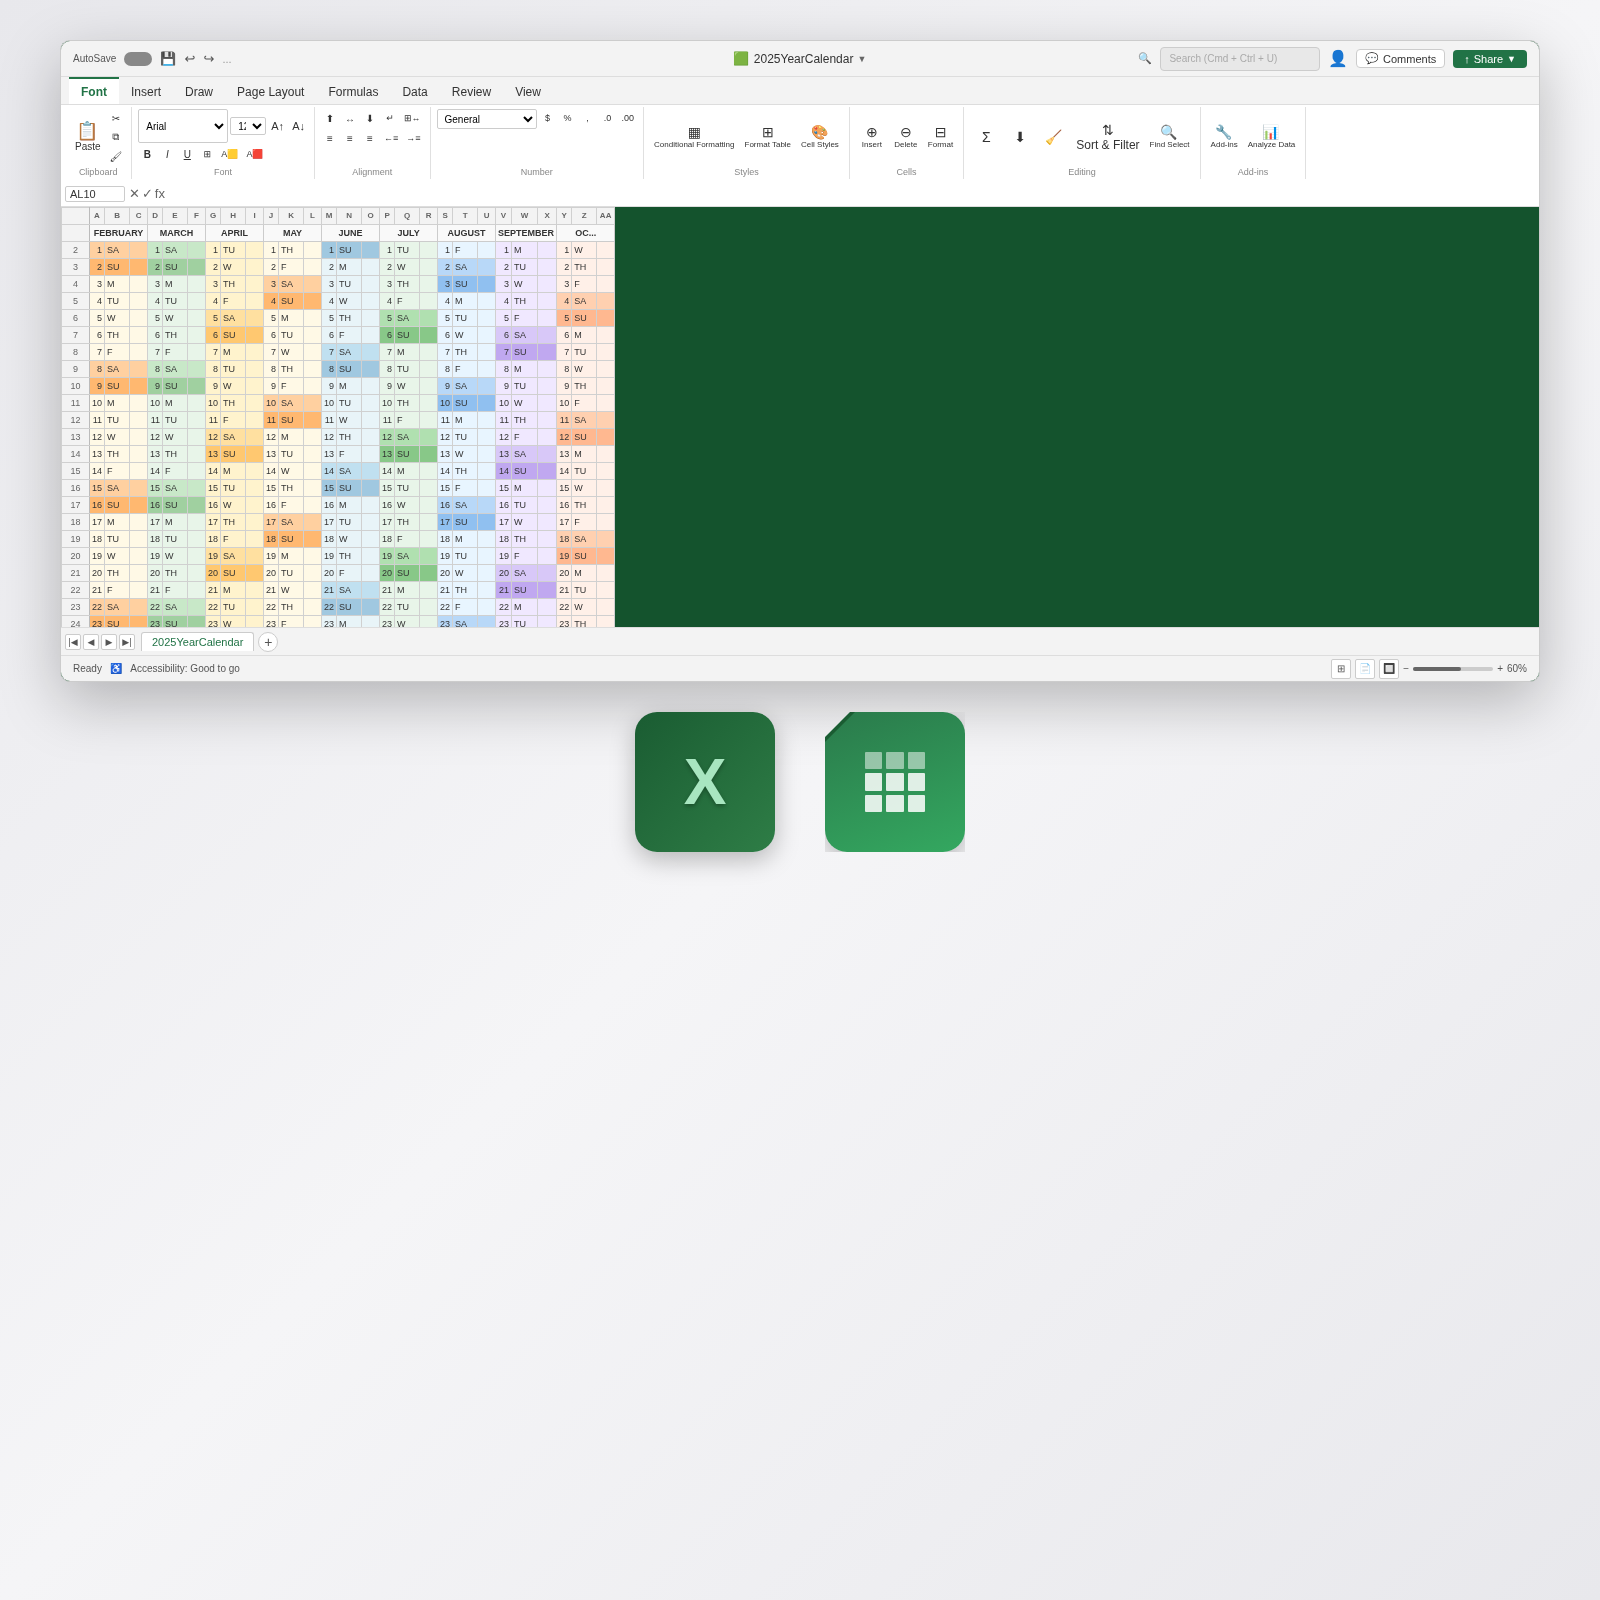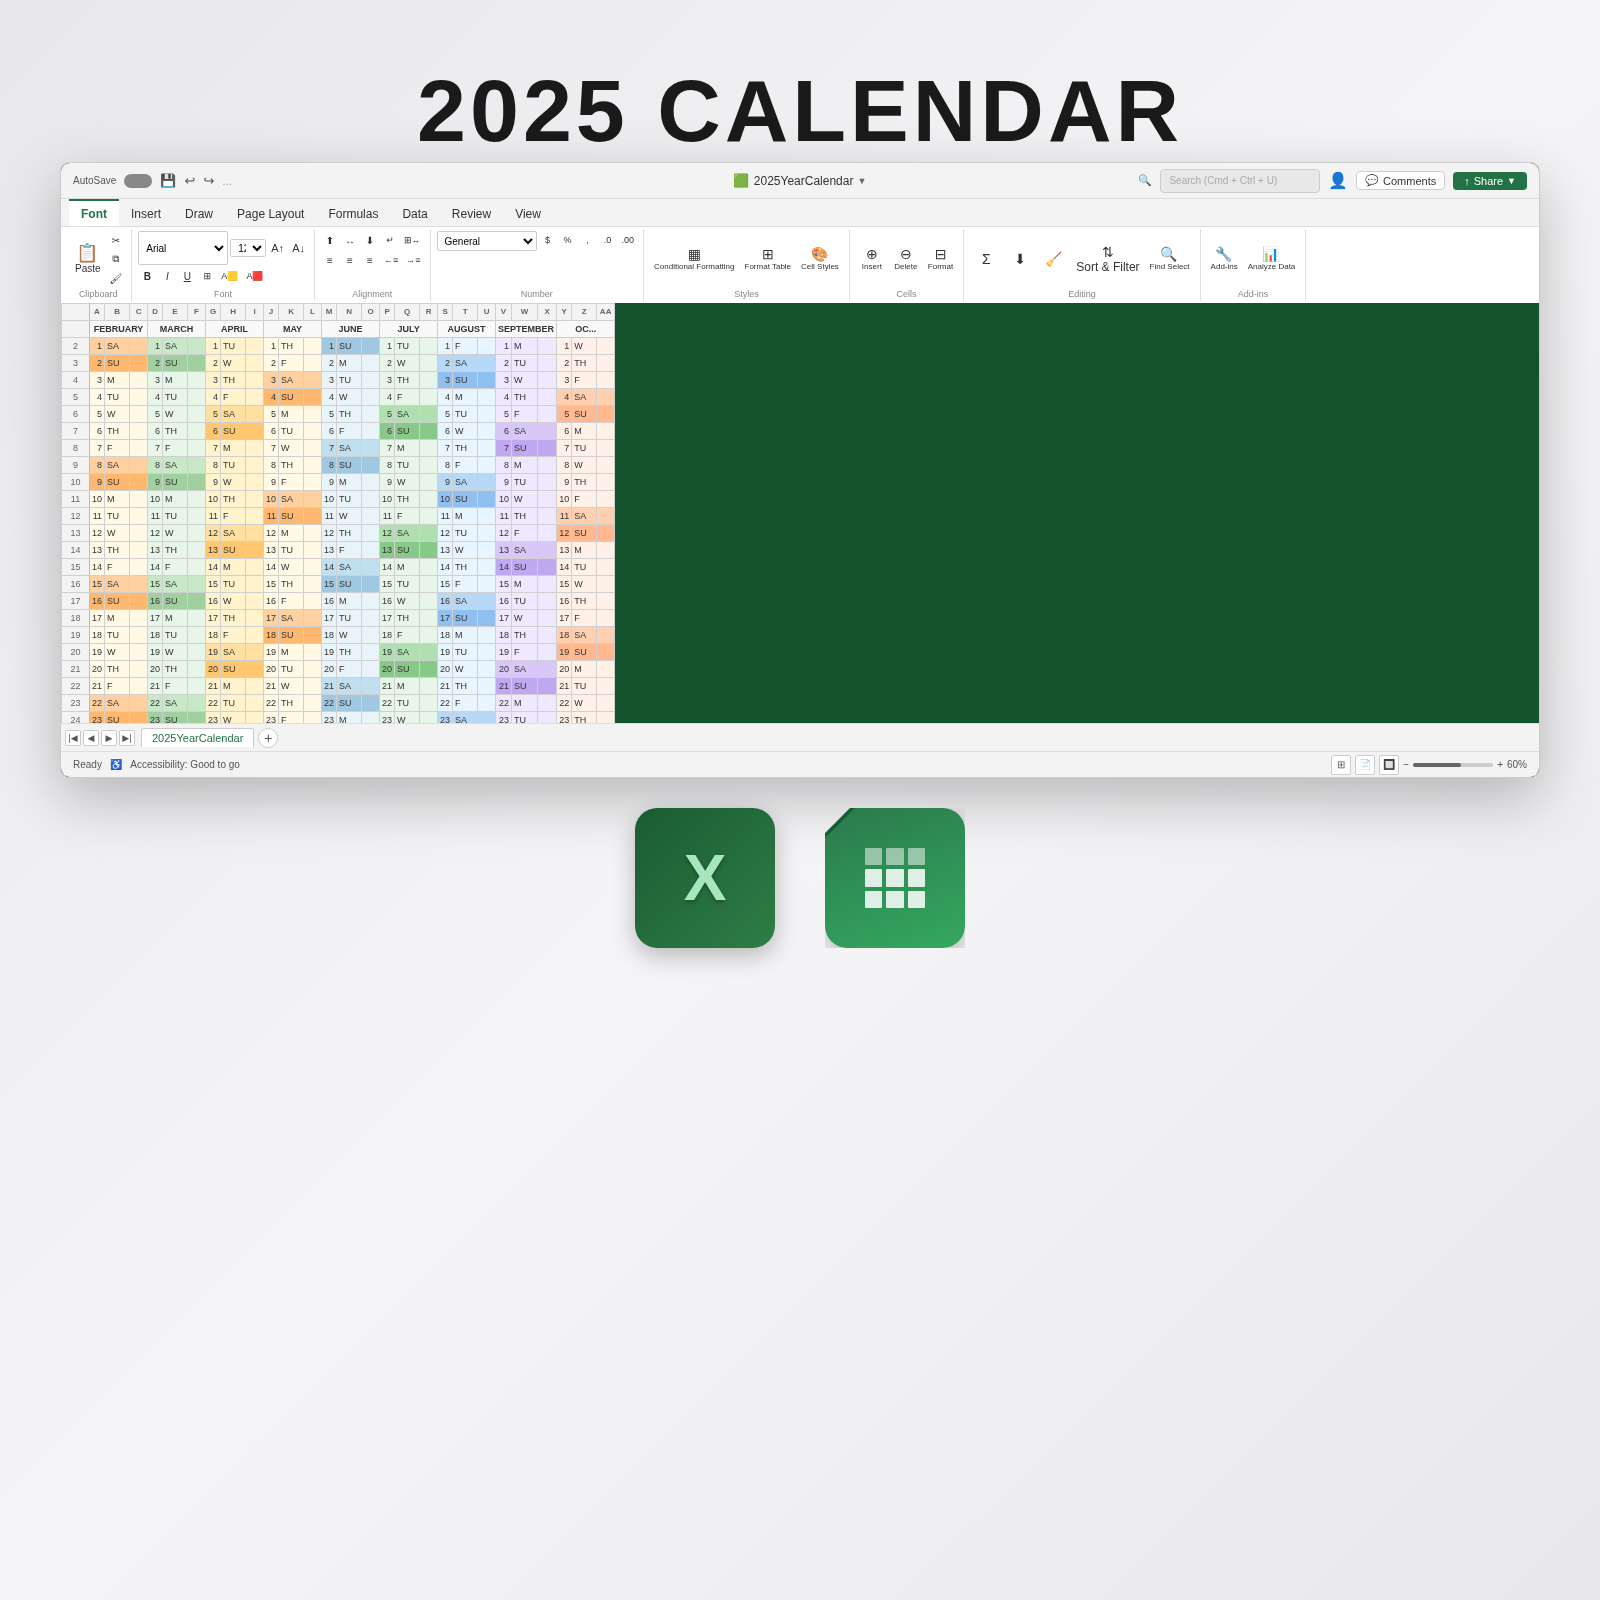--- a/index.html
+++ b/index.html
@@ -528,21 +528,20 @@
       cursor: pointer;
       color: #fff;
     }
 
   </style>
 </head>
 <body>
 
 <div class="page-wrapper">
 
-  <h1 class="main-title">2025 CALENDAR</h1>
 
   <div class="excel-window">
 
     <div class="title-bar">
       <div class="title-bar-left">
         <span class="autosave-label">AutoSave</span>
         <span class="toggle-switch"></span>
         <span style="font-size:13px;">💾</span>
         <span style="font-size:13px;">↩</span>
         <span style="font-size:13px;">↪</span>
@@ -727,20 +726,29 @@
           <div class="ribbon-btn">
             <span class="icon" style="font-size:14px;">📊</span>
             <span class="label" style="font-size:8px;text-align:center;">Analyze Data</span>
           </div>
         </div>
         <span class="ribbon-group-label">Add-ins</span>
       </div>
 
     </div>
 
+    <div class="formula-bar">
+      <input class="cell-ref-box" value="AL10" readonly="" style="">
+      <div class="formula-controls">
+        <span>✕</span>
+        <span>✓</span>
+        <span>fx</span>
+      </div>
+      <input class="formula-input" value="" readonly="" style="">
+    </div>
 
     <div class="grid-container">
       <table class="sheet-table">
         <thead>
           <tr>
             <th class="row-num"></th>
 
             <th style="min-width:14px;background:#f3f3f3;color:#666;font-size:8px;text-align:center;">A</th>
             <th style="min-width:25px;background:#f3f3f3;color:#666;font-size:8px;text-align:center;">B</th>
             <th style="min-width:18px;background:#f3f3f3;color:#666;font-size:8px;text-align:center;">C</th>

